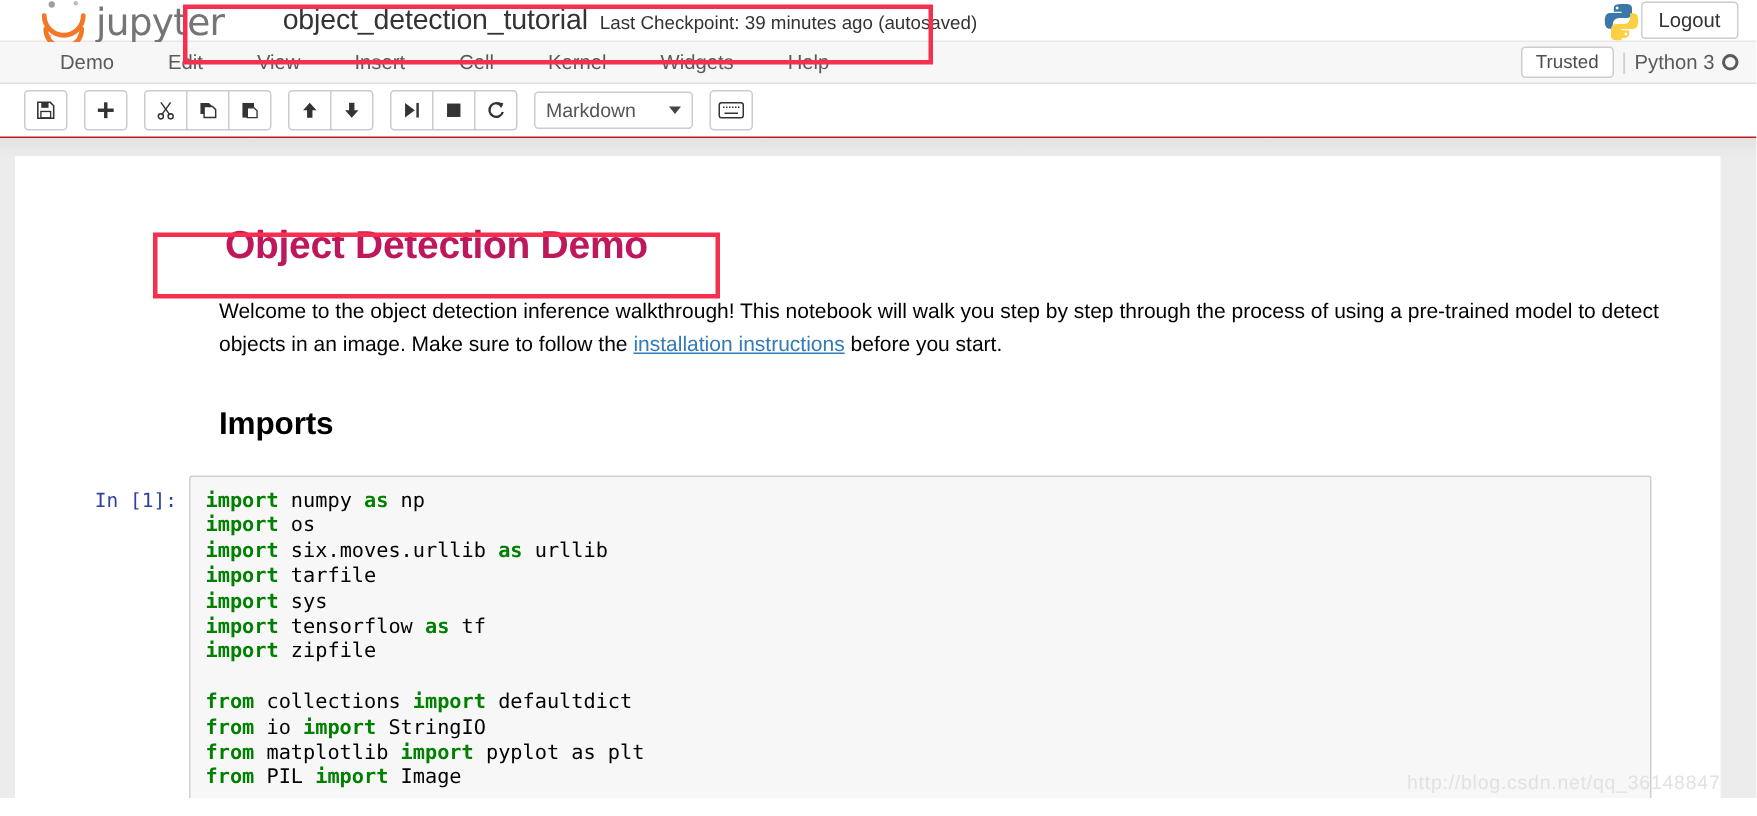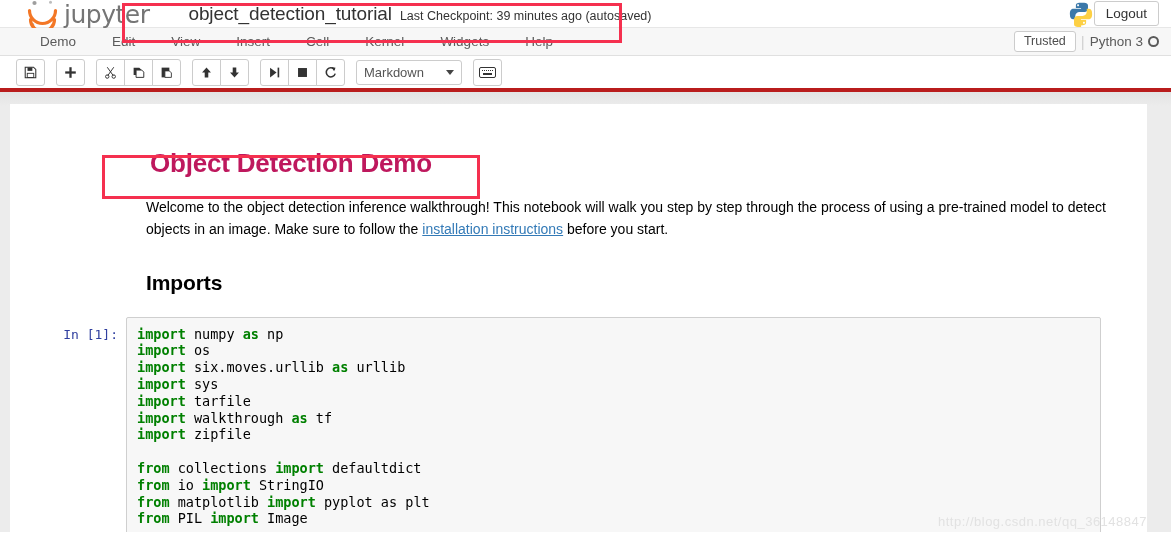--- a/index.html
+++ b/index.html
@@ -130,21 +130,21 @@
     border: 2px solid #5a5a5a;
     border-radius: 50%;
     display: inline-block;
     box-sizing: border-box;
   }
 
   
   .toolbar {
     height: 36px;
     background: #ffffff;
-    border-bottom: 4px solid #b91c1c;
+    border-bottom: 1px solid #b91c1c;
     display: flex;
     align-items: center;
     padding-left: 16px;
     box-sizing: border-box;
     gap: 0;
   }
   .tb-group { display: flex; margin-right: 11px; }
   .tb-btn {
     width: 27px;
     height: 25px;
@@ -489,23 +489,23 @@
       </p>
 
       <h2 class="h2-title">Imports</h2>
 
       <div class="code-cell">
         <div class="prompt">In [1]:</div>
         <div class="input-area">
           <div class="code-line"><span class="k">import</span><span> numpy </span><span class="k">as</span><span> np</span></div>
           <div class="code-line"><span class="k">import</span><span> os</span><span class="k"></span><span></span></div>
           <div class="code-line"><span class="k">import</span><span> six.moves.urllib </span><span class="k">as</span><span> urllib</span></div>
+          <div class="code-line"><span class="k">import</span><span> tarfile</span><span class="k"></span><span></span></div>
           <div class="code-line"><span class="k">import</span><span> sys</span><span class="k"></span><span></span></div>
-          <div class="code-line"><span class="k">import</span><span> tarfile</span><span class="k"></span><span></span></div>
-          <div class="code-line"><span class="k">import</span><span> walkthrough </span><span class="k">as</span><span> tf</span></div>
+          <div class="code-line"><span class="k">import</span><span> tensorflow </span><span class="k">as</span><span> tf</span></div>
           <div class="code-line"><span class="k">import</span><span> zipfile</span><span class="k"></span><span></span></div>
           <div class="blank-line"></div>
           <div class="code-line"><span class="k">from</span><span> collections </span><span class="k">import</span><span> defaultdict</span></div>
           <div class="code-line"><span class="k">from</span><span> io </span><span class="k">import</span><span> StringIO</span></div>
           <div class="code-line"><span class="k">from</span><span> matplotlib </span><span class="k">import</span><span> pyplot as plt</span></div>
           <div class="code-line"><span class="k">from</span><span> PIL </span><span class="k">import</span><span> Image</span></div>
         </div>
       </div>
 
     </div>

